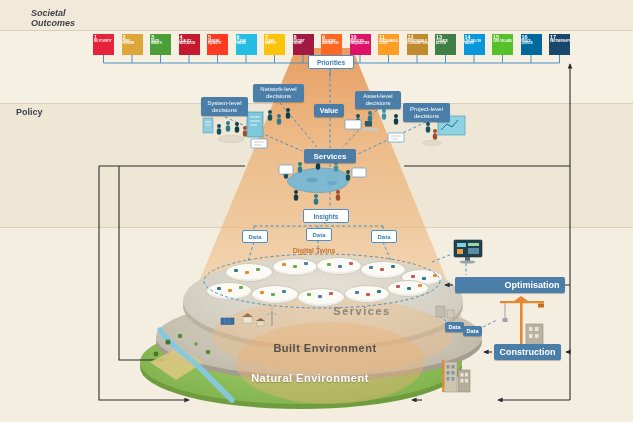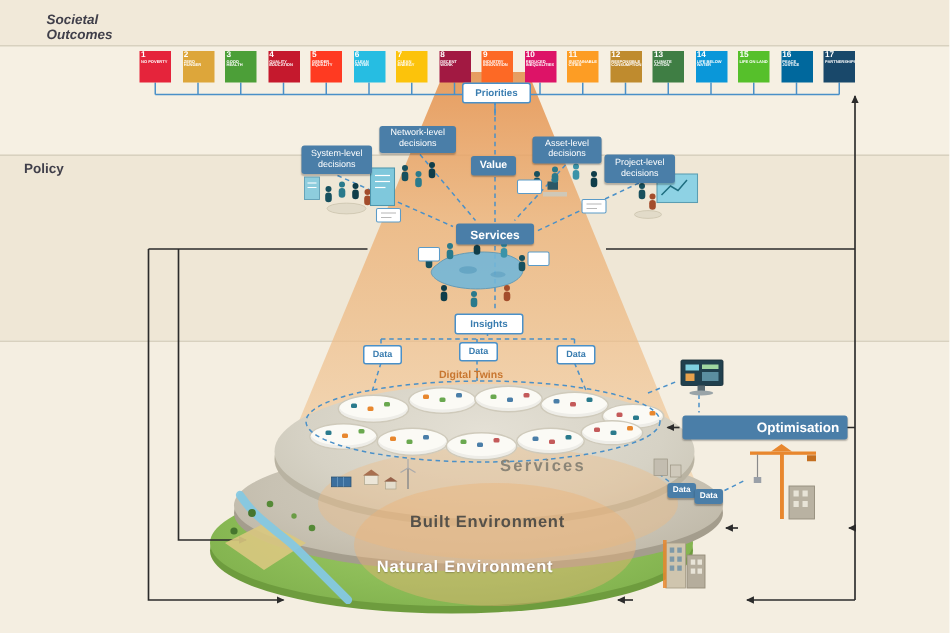--- a/index.html
+++ b/index.html
@@ -361,20 +361,21 @@
   <div class="whitebox" style="left:306px;top:228px;width:24px;height:11px;font-size:6px;font-weight:bold;">Data</div>
   <div class="whitebox" style="left:371px;top:230px;width:24px;height:11px;font-size:6px;font-weight:bold;">Data</div>
   <div style="position:absolute;left:282px;top:247px;width:64px;text-align:center;font-size:7px;font-weight:bold;color:#c8762f;">Digital Twins</div>
 
   <div class="bluebox" style="left:201px;top:97px;width:47px;height:19px;font-size:6px;line-height:1.15;padding:1px;box-sizing:border-box;">System-level decisions</div>
   <div class="bluebox" style="left:253px;top:84px;width:51px;height:18px;font-size:6px;line-height:1.15;padding:1px;box-sizing:border-box;">Network-level decisions</div>
   <div class="bluebox" style="left:355px;top:91px;width:46px;height:18px;font-size:6px;line-height:1.15;padding:1px;box-sizing:border-box;">Asset-level decisions</div>
   <div class="bluebox" style="left:403px;top:103px;width:47px;height:19px;font-size:6px;line-height:1.15;padding:1px;box-sizing:border-box;">Project-level decisions</div>
 
   <div class="bluebox" style="left:455px;top:277px;width:66px;height:16px;font-size:9px;font-weight:bold;padding-left:44px;">Optimisation</div>
+  <div class="bluebox" style="left:494px;top:344px;width:67px;height:16px;font-size:9px;font-weight:bold;">Construction</div>
 
   <div class="bluebox" style="left:445px;top:322px;width:19px;height:10px;font-size:5.5px;font-weight:bold;">Data</div>
   <div class="bluebox" style="left:463px;top:326px;width:19px;height:10px;font-size:5.5px;font-weight:bold;">Data</div>
 
   <div class="ring-text" style="left:272px;top:305px;width:100px;font-size:11px;color:#8b8577;letter-spacing:1.5px;padding-left:40px;">Services</div>
   <div class="ring-text" style="left:245px;top:342px;width:160px;font-size:11px;color:#55514a;letter-spacing:0.5px;">Built Environment</div>
   <div class="ring-text" style="left:230px;top:372px;width:160px;font-size:11px;color:#fff;text-shadow:0 1px 1px rgba(0,0,0,.25);letter-spacing:0.5px;">Natural Environment</div>
 
 </div>
 

